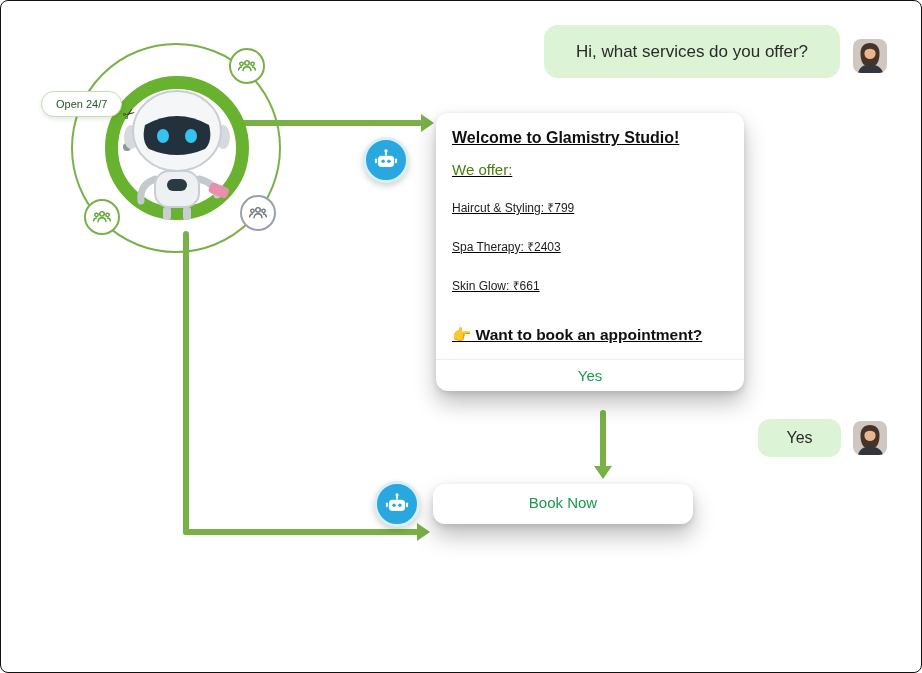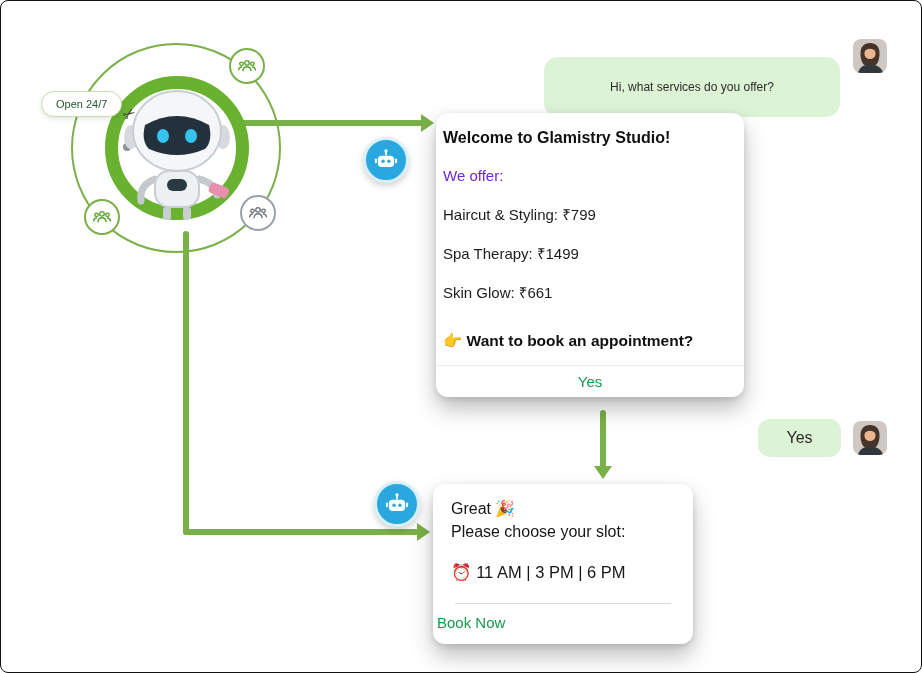--- a/index.html
+++ b/index.html
@@ -50,42 +50,42 @@
     background:#29a8e0; border:3px solid #d9f0fb;
     box-shadow:0 3px 6px rgba(0,0,0,.18);
     display:flex; align-items:center; justify-content:center; z-index:6; }
   .bot-icon1 { left:362px; top:136px; }
   .bot-icon2 { left:373px; top:480px; }
 
   
   .card { position:absolute; background:#fff; border-radius:12px; z-index:5;
     box-shadow:0 12px 22px rgba(0,0,0,.25), 0 2px 6px rgba(0,0,0,.12); }
   .card1 { left:435px; top:112px; width:308px; }
-  .card1-body { padding:15px 7px 0; }
+  .card1-body { padding:15px 16px 0;text-decoration:underline; }
   .card-title { font-size:16px; font-weight:bold; color:#101010; line-height:20px; }
-  .card-intro { font-size:15px; color:#6d28d9; margin-top:18px; line-height:19px; }
-  .service { font-size:15px; color:#1c1c1c; margin-top:20px; line-height:19px; }
+  .card-intro { font-size:15px; color:#4d7c0f; margin-top:12px; line-height:19px; }
+  .service { font-size:12px; color:#1c1c1c; margin-top:20px; line-height:19px; }
   .question { font-size:15.5px; font-weight:bold; color:#101010;
     margin-top:29px; line-height:20px; padding-bottom:14px; }
   .qr-row { border-top:1px solid #ececec; text-align:center; padding:7px 0;
     font-size:15px; color:#179a4c; cursor:pointer; }
 
   .card2 { left:432px; top:483px; width:260px; }
   .card2-body { padding:14px 18px 0; }
   .greet { font-size:16px; line-height:21px; color:#161616; }
   .prompt { font-size:16px; line-height:21px; margin-top:2px; color:#161616; }
   .slots { font-size:16.5px; margin-top:19px; line-height:22px; color:#161616; }
   .divider { border-top:1px solid #d9d9d9; margin:20px 4px 0; height:0; }
-  .book { text-align:left; padding:10px 4px 13px; color:#179a4c; font-size:15px;
+  .book { text-align:center; padding:10px 4px 13px; color:#179a4c; font-size:15px;
     cursor:pointer; }
 
   
   .bubble { position:absolute; background:#ddf3d5; border-radius:14px;
     display:flex; align-items:center; justify-content:center; color:#2a2a2a; z-index:4; }
-  .bubble1 { left:543px; top:56px; width:296px; height:60px; font-size:12px; }
+  .bubble1 { left:543px; top:24px; width:296px; height:53px; font-size:17px; }
   .bubble2 { left:757px; top:418px; width:83px; height:38px; font-size:16px; border-radius:12px; }
   .avatar { position:absolute; width:34px; height:34px; border-radius:8px;
     overflow:hidden; z-index:4; }
   .avatar1 { left:852px; top:38px; }
   .avatar2 { left:852px; top:420px; }
 </style>
 </head>
 <body>
 
 <div class="stage">
@@ -185,41 +185,35 @@
       <path d="M17 6.5c-4.5 0-7 3-7 7.5 0 0 1.8-4.2 7-4.2s7 4.2 7 4.2c0-4.5-2.5-7.5-7-7.5z" fill="#46332a"></path>
       <path d="M5 34c1.2-6 6.2-8.5 12-8.5S28.8 28 30 34z" fill="#32373d"></path>
     </svg>
   </div>
 
   <div class="card card1">
     <div class="card1-body">
       <p class="card-title">Welcome to Glamistry Studio!</p>
       <p class="card-intro">We offer:</p>
       <p class="service">Haircut &amp; Styling: ₹799</p>
-      <p class="service">Spa Therapy: ₹1499</p>
+      <p class="service">Spa Therapy: ₹2403</p>
       <p class="service">Skin Glow: ₹661</p>
       <p class="question">👉 Want to book an appointment?</p>
     </div>
     <div class="qr-row">Yes</div>
   </div>
 
   <div class="bubble bubble2">Yes</div>
   <div class="avatar avatar2">
     <svg viewBox="0 0 34 34" width="34" height="34">
       <rect width="34" height="34" fill="#cfc8c2"></rect>
       <path d="M17 4c-6 0-9.5 4-9.5 10 0 7 2 11 4 12h11c2-1 4-5 4-12 0-6-3.5-10-9.5-10z" fill="#46332a"></path>
       <circle cx="17" cy="14.5" r="5.6" fill="#eab68e"></circle>
       <path d="M17 6.5c-4.5 0-7 3-7 7.5 0 0 1.8-4.2 7-4.2s7 4.2 7 4.2c0-4.5-2.5-7.5-7-7.5z" fill="#46332a"></path>
       <path d="M5 34c1.2-6 6.2-8.5 12-8.5S28.8 28 30 34z" fill="#32373d"></path>
     </svg>
   </div>
 
   <div class="card card2">
-    <div class="card2-body">
-      <p class="greet">Great 🎉</p>
-      <p class="prompt">Please choose your slot:</p>
-      <p class="slots">⏰ 11 AM | 3 PM | 6 PM</p>
-      <div class="divider"></div>
-    </div>
     <div class="book">Book Now</div>
   </div>
 
 </div>
 
 </body></html>

